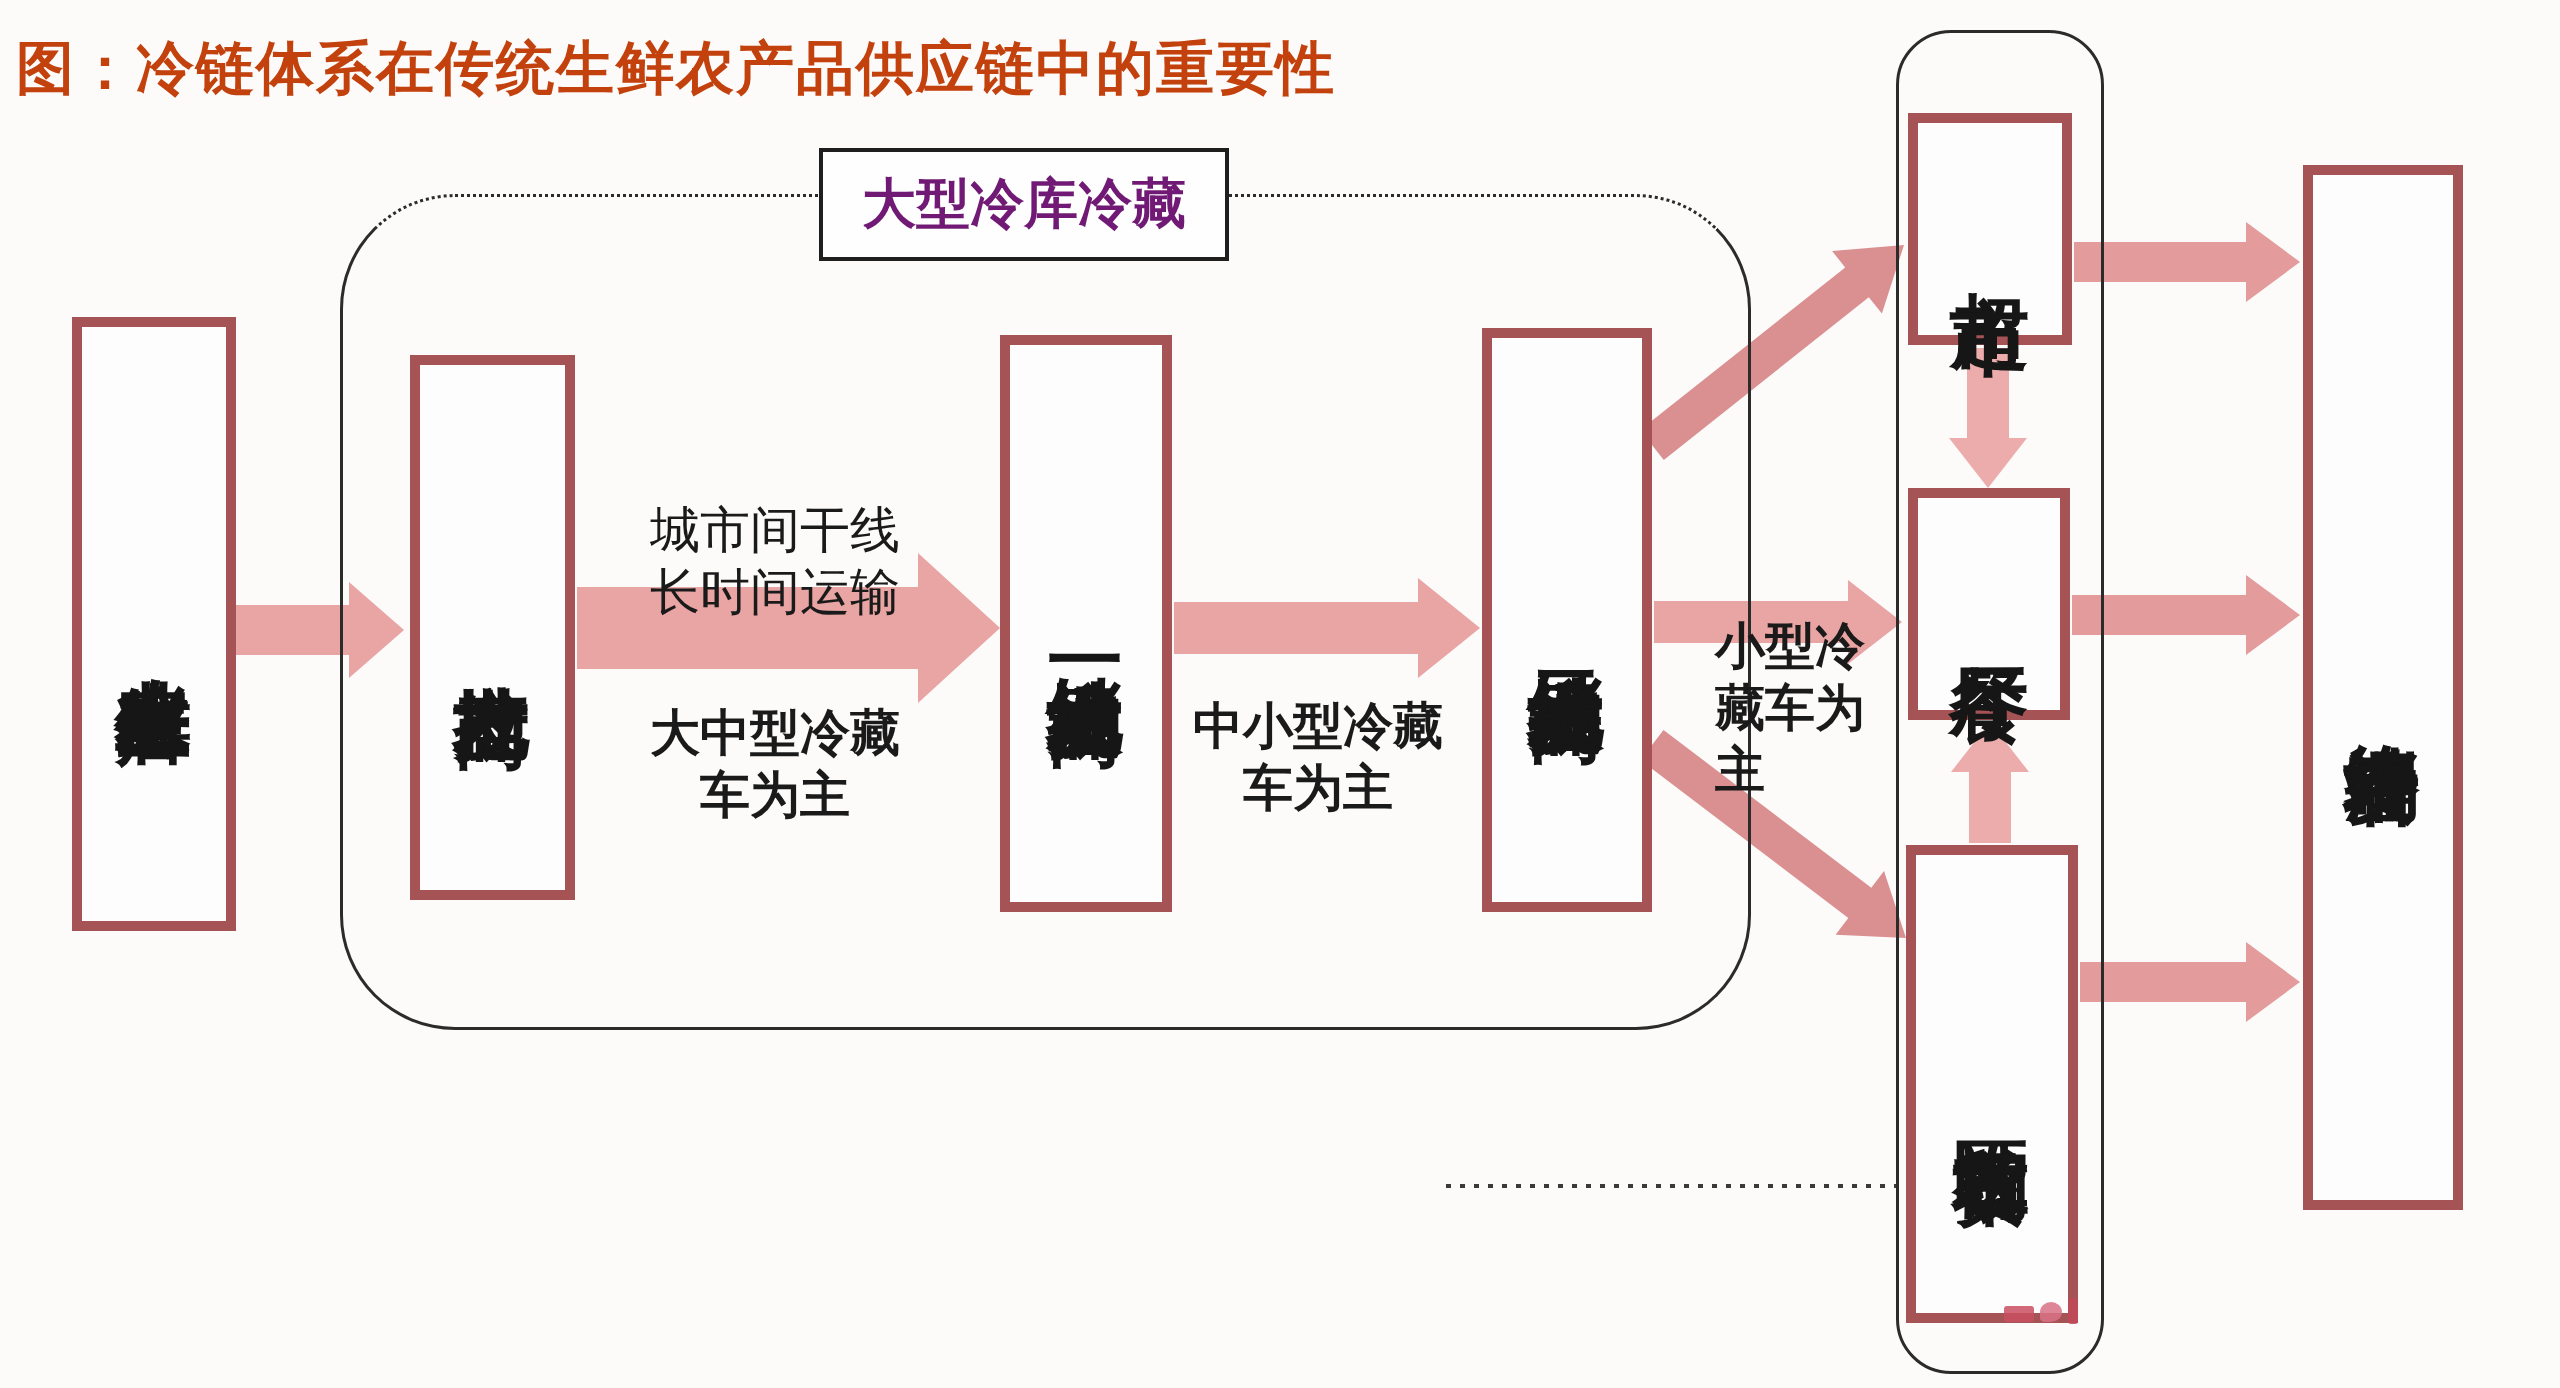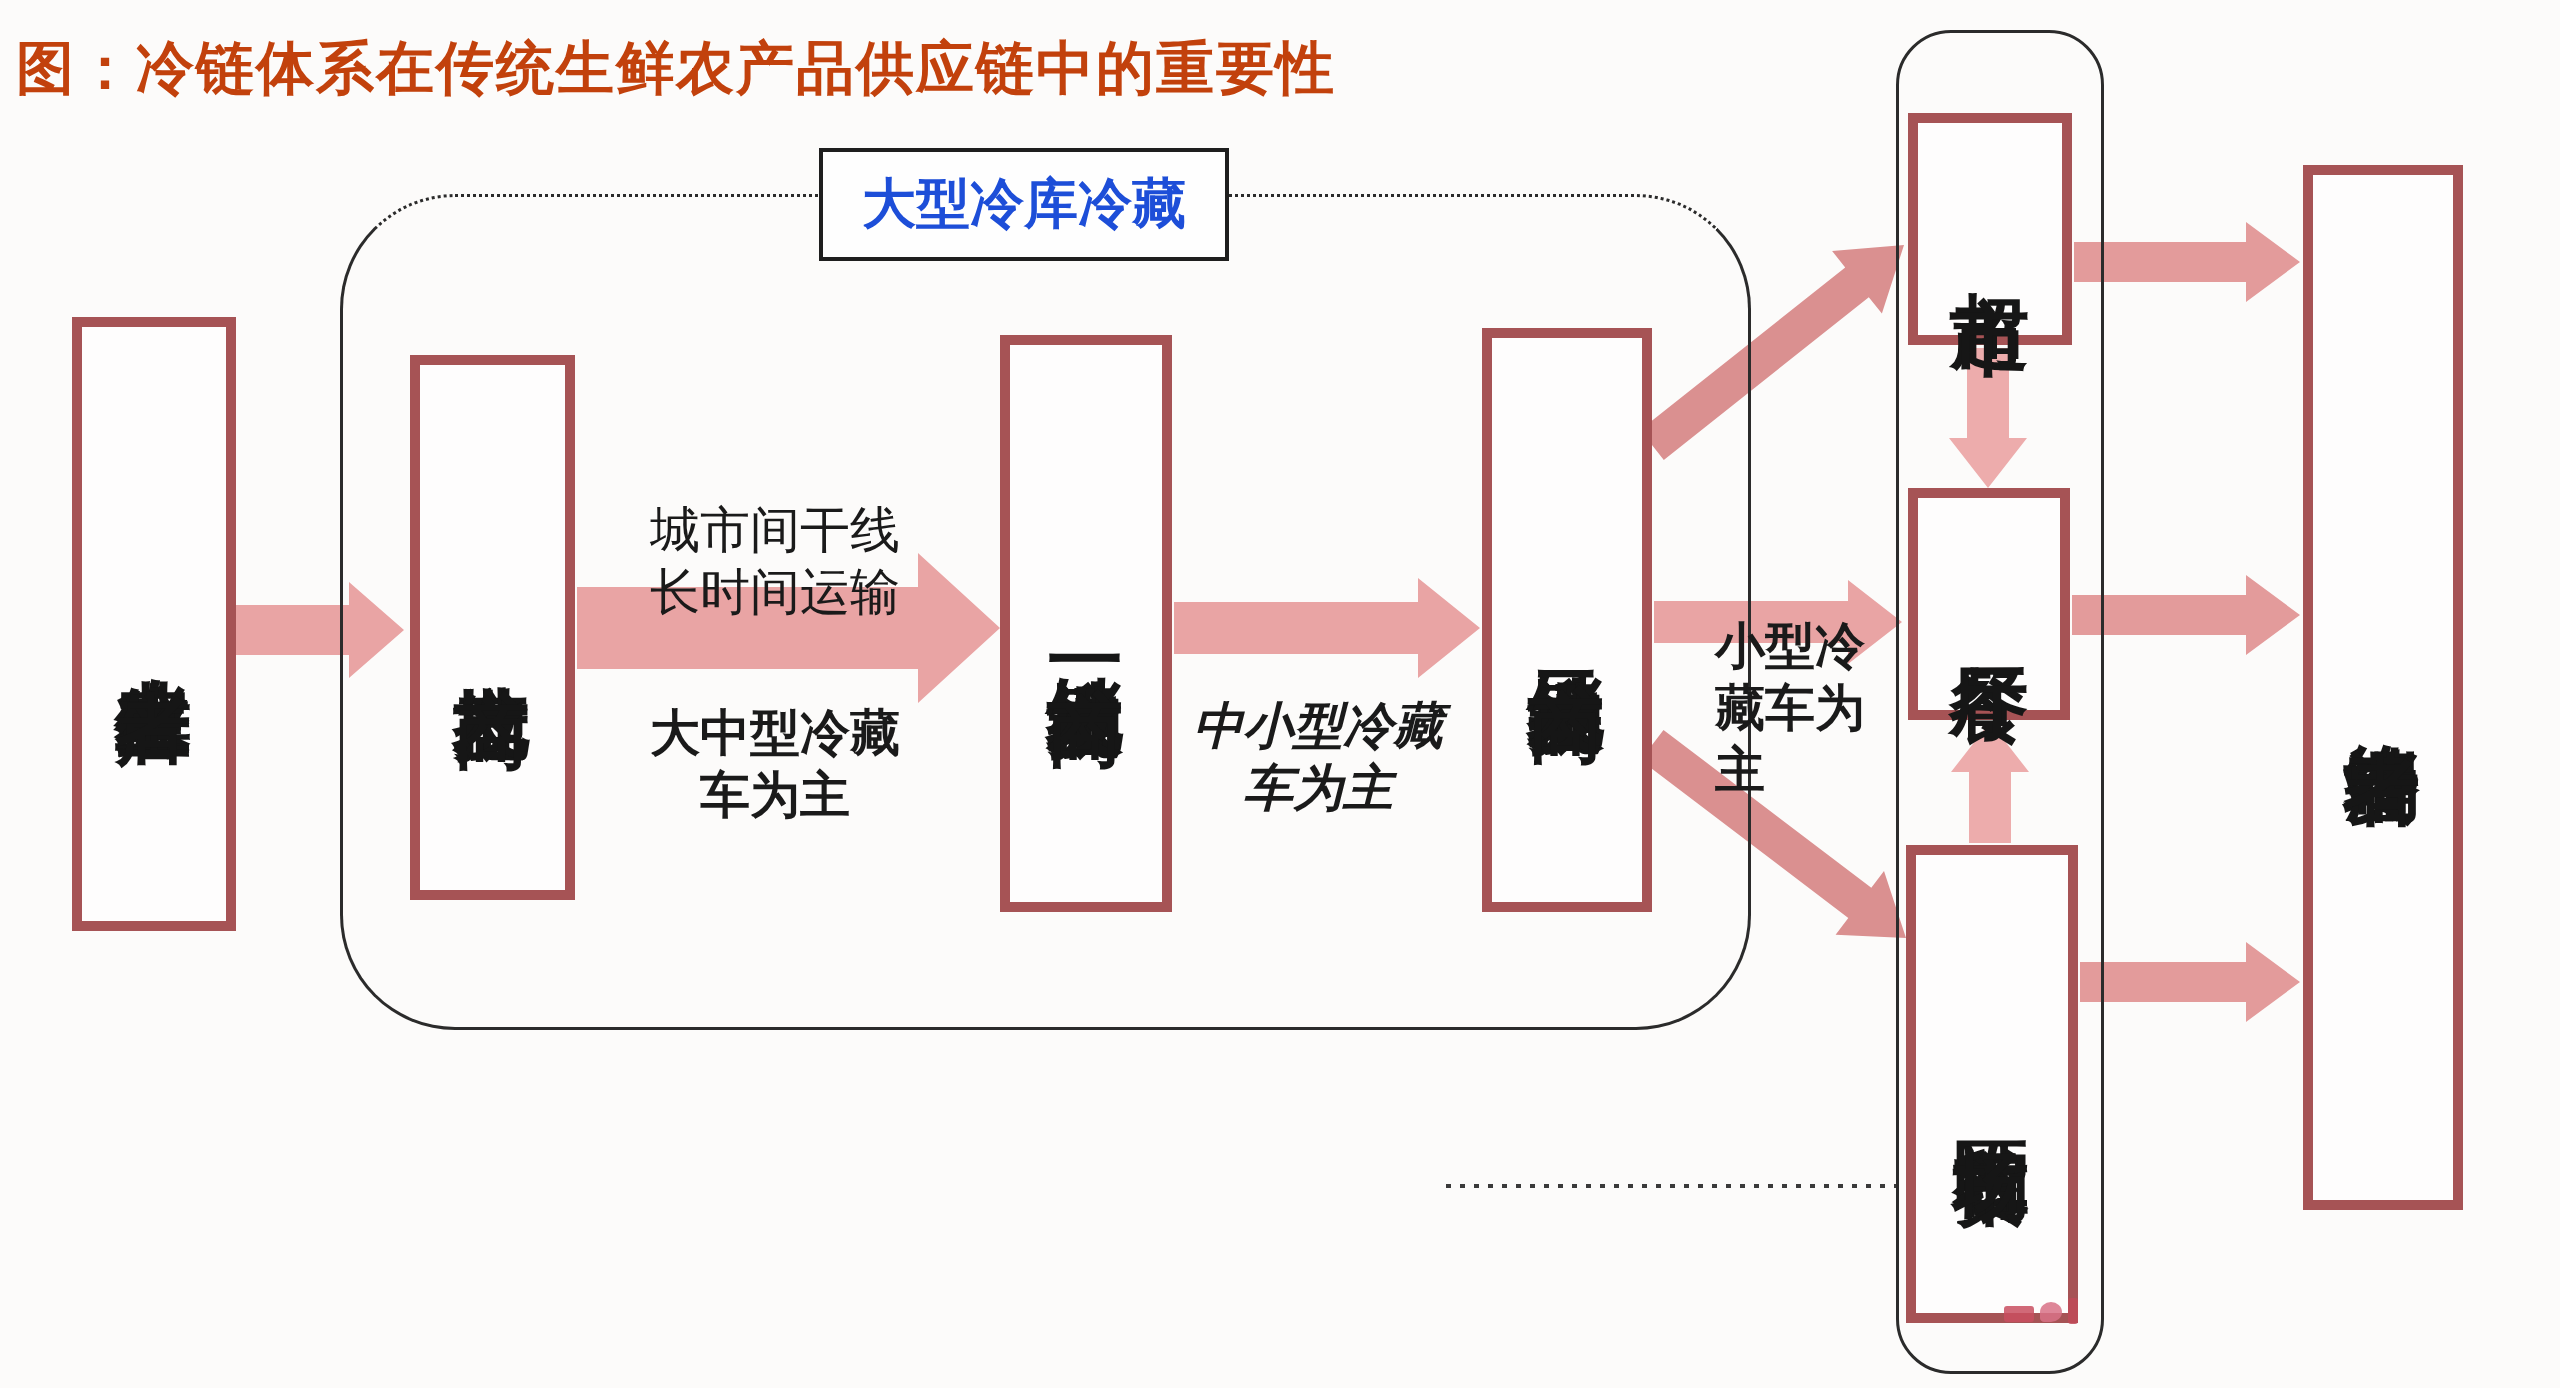--- a/index.html
+++ b/index.html
@@ -21,21 +21,21 @@
     border-radius:115px; background:transparent; z-index:2;
   }
   .tall-container {
     position:absolute; left:1896px; top:30px; width:202px; height:1338px;
     border:3px solid #2b2b2b; border-radius:55px; background:transparent; z-index:2;
   }
 
   .label-box {
     position:absolute; background:#fefefe; border:4px solid #1e1e1e;
     display:flex; align-items:center; justify-content:center;
-    font-weight:700; z-index:3; color:#1d4ed8;
+    font-weight:700; z-index:3; color:#701a75;
   }
   .label-box.large { left:819px; top:148px; width:402px; height:105px; font-size:54px; }
   .label-box.small { left:703px; top:1144px; width:743px; height:86px; font-size:52px; }
 
   .node {
     position:absolute; background:#fefdfd; border:10px solid #a65355;
     box-sizing:border-box; display:flex; align-items:center; justify-content:center;
     z-index:3;
   }
   .vtext {
@@ -110,21 +110,21 @@
     <span class="vtext">社区农贸市场</span>
   </div>
   <div class="node n8" style="left:2303px; top:165px; width:160px; height:1045px;">
     <span class="vtext">终端消费者</span>
   </div>
 
   <div class="ann transport" style="left:775px; top:523px;margin-top:38px;">城市间干线
 长时间运输</div>
   <div class="ann vehicle" style="left:775px; top:764px;">大中型冷藏
 车为主</div>
-  <div class="ann vehicle" style="left:1318px; top:757px;font-style:italic;">中小型冷藏
+  <div class="ann vehicle" style="left:1318px; top:757px;">中小型冷藏
 车为主</div>
   <div class="ann vehicle left-align" style="left:1790px; top:708px;">小型冷
 藏车为
 主</div>
 
   <div class="watermark">
     <i class="w1"></i>
     <i class="w2"></i>
     <i class="w3"></i>
   </div>

